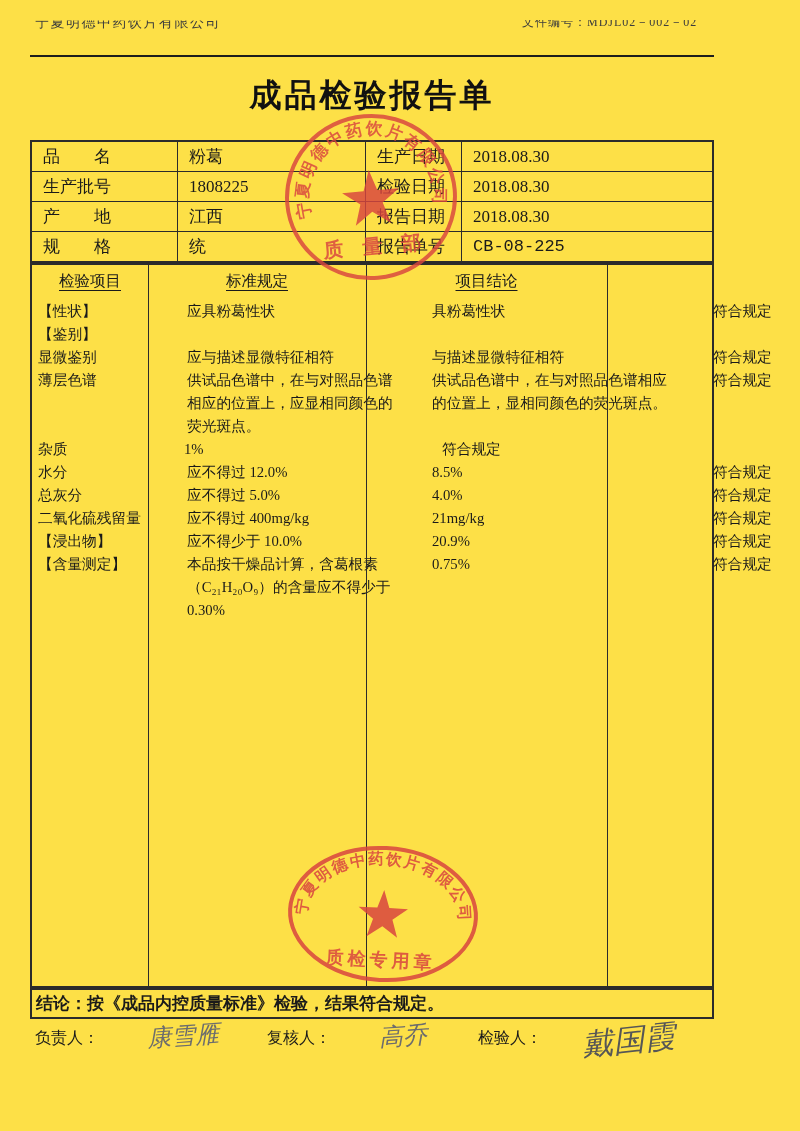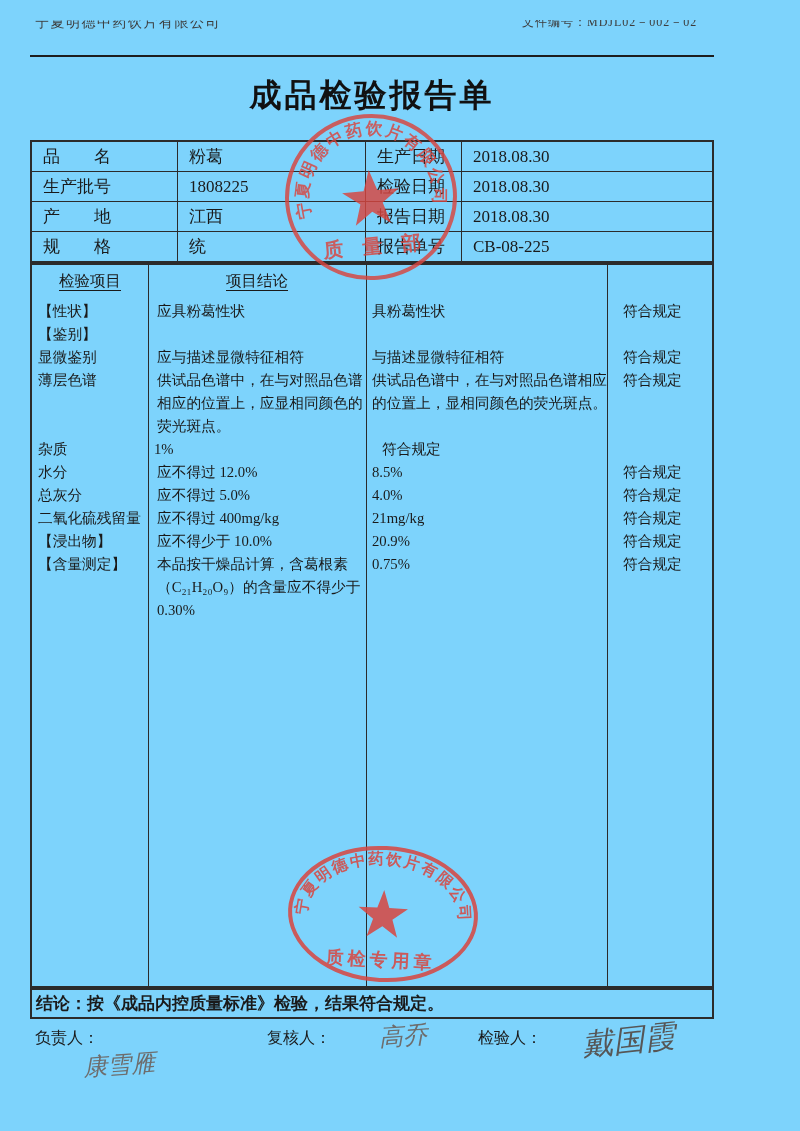--- a/index.html
+++ b/index.html
@@ -1,52 +1,52 @@
 <!DOCTYPE html>
 <html><head>
 <meta charset="utf-8">
 <style>
   html,body{margin:0;padding:0;background:#ffffff;}
   .page{
-    position:relative;width:800px;height:1131px;background:#7dd3fc;
+    position:relative;width:800px;height:1131px;background:#fde047;
     font-family:"Liberation Serif","DejaVu Serif",serif;color:#1a1a1a;overflow:hidden;
   }
   
   .hdr-left{position:absolute;left:35px;top:14px;font-size:14px;letter-spacing:1.5px;color:#3c3c3c;clip-path:inset(36% 0 0 0);}
   .hdr-right{position:absolute;left:522px;top:14px;font-size:12px;letter-spacing:1px;color:#3c3c3c;clip-path:inset(36% 0 0 0);}
   .hdr-rule{position:absolute;left:30px;top:55px;width:684px;height:2px;background:#1d1d1d;}
   
   .title{position:absolute;left:30px;top:74px;width:684px;margin:0;text-align:center;
          font-size:32px;font-weight:bold;letter-spacing:3px;color:#111;}
   
   .info-table{position:absolute;left:30px;top:140px;width:684px;border:2px solid #2b2b2b;box-sizing:border-box;background:transparent;}
   .info-row{display:grid;grid-template-columns:146px 188px 96px 1fr;height:29px;border-bottom:1px solid #2b2b2b;}
-  .info-row:last-of-type{border-bottom:none;}
+  .info-row:last-of-type{border-bottom:none;font-family:Liberation Mono, monospace;}
   .ic{display:flex;align-items:center;font-size:17px;border-right:1px solid #2b2b2b;padding-left:11px;white-space:nowrap;overflow:hidden;}
   .ic.last{border-right:none;}
   
   .main-table{position:absolute;left:30px;top:263px;width:684px;height:725px;border:2px solid #2b2b2b;box-sizing:border-box;}
   .vline{position:absolute;top:0;bottom:0;width:1px;background:#2b2b2b;}
   .v1{left:116px}.v2{left:334px}.v3{left:575px}
   .mt-header{display:grid;grid-template-columns:116px 218px 241px 1fr;height:33px;align-items:center;text-align:center;}
   .mt-header span{font-size:15.5px;text-decoration:underline;text-underline-offset:4px;}
   .mt-body{position:absolute;top:35px;left:0;right:0;}
-  .mt-row{display:grid;grid-template-columns:116px 218px 241px 1fr;height:23px;line-height:23px;font-size:14.7px;}
+  .mt-row{display:grid;grid-template-columns:116px 218px 241px 1fr;height:23px;line-height:23px;font-size:14.7px;gap:30px;}
   .bc{white-space:nowrap;overflow:visible;}
   .bc.c1{padding-left:6px;}
   .bc.c2{padding-left:9px;}
   .bc.c3{padding-left:6px;}
   .bc.c4{padding-left:16px;}
   
   .conclusion{position:absolute;left:30px;top:988px;width:684px;height:31px;border:2px solid #2b2b2b;box-sizing:border-box;
               display:flex;align-items:center;padding-left:4px;font-size:17px;font-weight:600;}
   
   .signatures{position:absolute;left:30px;top:1020px;width:684px;height:52px;}
   .sig-group{position:absolute;top:0;display:flex;align-items:flex-start;}
-  .sig-group:nth-of-type(1){left:5px;flex-direction:column;}
+  .sig-group:nth-of-type(1){left:5px;}
   .sig-group:nth-of-type(2){left:237px;}
   .sig-group:nth-of-type(3){left:448px;}
   .sig-label{font-size:16px;padding-top:8px;white-space:nowrap;}
   .sig-name{margin-left:48px;font-size:24px;color:#6d6d6d;font-style:italic;transform:rotate(-4deg);
             font-family:"DejaVu Sans",sans-serif;white-space:nowrap;}
   .sig-group:nth-of-type(3) .sig-name{font-size:31px;color:#565656;margin-left:40px;transform:rotate(-6deg);}
   
   .stamp{position:absolute;pointer-events:none;}
   .stamp-top{left:283px;top:112px;width:176px;height:170px;opacity:.82;transform:rotate(-5deg);}
   .stamp-bottom{left:286px;top:844px;width:194px;height:140px;opacity:.85;transform:rotate(3deg);}
@@ -90,20 +90,21 @@
         <div class="ic">规　　格</div>
         <div class="ic">统</div>
         <div class="ic">报告单号</div>
         <div class="ic last">CB-08-225</div>
       </div>
     </div>
 
   <div class="main-table">
     <div class="mt-header">
       <span>检验项目</span>
+      <span>标准规定</span>
       <span>项目结论</span>
     </div>
     <div class="mt-body">
 
         <div class="mt-row">
           <div class="bc c1">【性状】</div>
           <div class="bc c2">应具粉葛性状</div>
           <div class="bc c3">具粉葛性状</div>
           <div class="bc c4">符合规定</div>
         </div>

